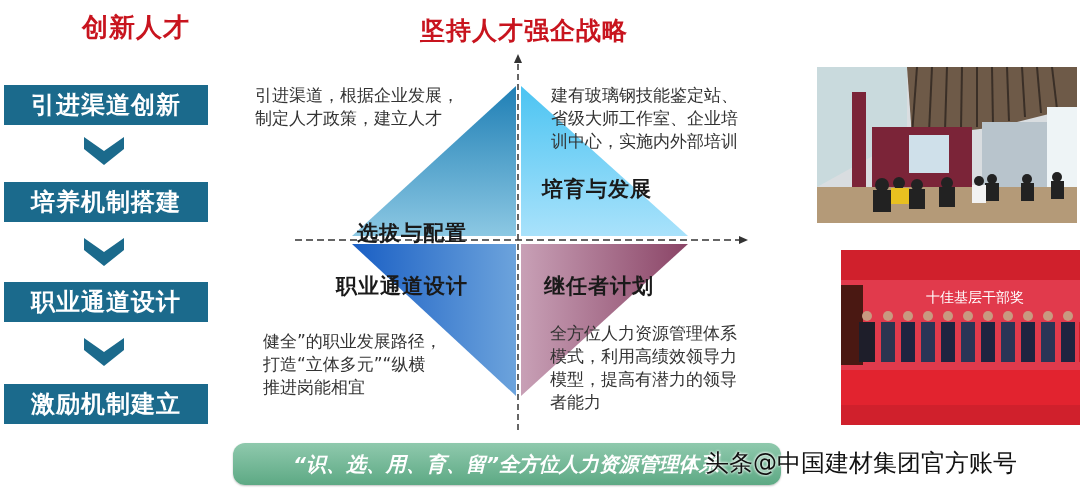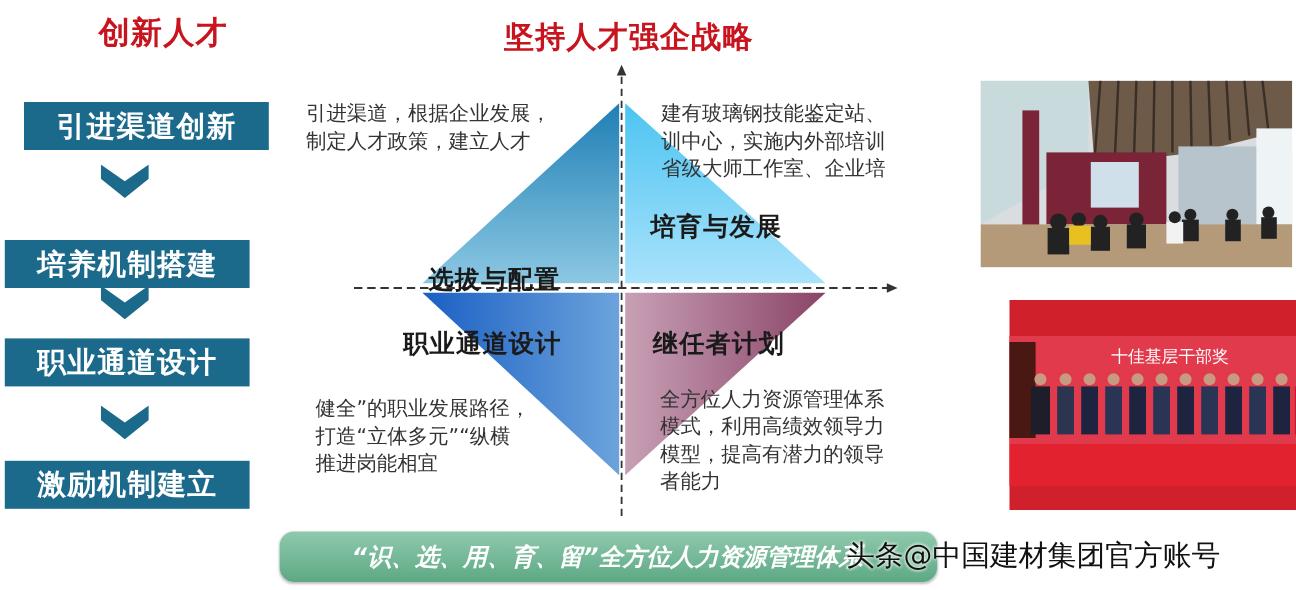--- a/index.html
+++ b/index.html
@@ -17,25 +17,25 @@
             background:linear-gradient(#8fc9ad,#5da984); box-shadow:0 1px 2px rgba(0,0,0,0.25);font-style:italic; }
   .banner-text { position:absolute; left:60px; top:0; line-height:42px; font-size:20px; font-weight:bold; color:#ffffff; white-space:nowrap; }
   .watermark { position:absolute; left:705px; top:447px; font-size:24px; color:#111; white-space:nowrap;
                text-shadow:0 0 3px #fff, 0 0 3px #fff; }
 </style>
 </head>
 <body>
 
 <div class="abs red-title" style="left:82px; top:10px;">创新人才</div>
 
-<div class="step" style="top:85px;margin-left:16px;">引进渠道创新</div>
+<div class="step" style="top:85px;">引进渠道创新</div>
 <svg class="chev" style="top:137px;" viewBox="0 0 40 28">
     <polygon points="0,0 20,14 40,0 40,12 20,28 0,12" fill="#1b6a8c"></polygon>
   </svg>
-<div class="step" style="top:182px;margin-top:18px;">培养机制搭建</div>
+<div class="step" style="top:182px;">培养机制搭建</div>
 <svg class="chev" style="top:238px;" viewBox="0 0 40 28">
     <polygon points="0,0 20,14 40,0 40,12 20,28 0,12" fill="#1b6a8c"></polygon>
   </svg>
 <div class="step" style="top:282px;">职业通道设计</div>
 <svg class="chev" style="top:338px;" viewBox="0 0 40 28">
     <polygon points="0,0 20,14 40,0 40,12 20,28 0,12" fill="#1b6a8c"></polygon>
   </svg>
 <div class="step" style="top:384px;">激励机制建立</div>
 
 <div class="abs red-title" style="left:420px; top:14px; font-size:25px;">坚持人才强企战略</div>
@@ -73,22 +73,22 @@
 <div class="qlabel" style="left:542px; top:175px;">培育与发展</div>
 <div class="qlabel" style="left:336px; top:272px;">职业通道设计</div>
 <div class="qlabel" style="left:544px; top:272px;">继任者计划</div>
 
 <div class="desc" style="left:255px; top:84px;">
   <div>引进渠道，根据企业发展，</div>
   <div>制定人才政策，建立人才</div>
 </div>
 <div class="desc" style="left:551px; top:84px;">
   <div>建有玻璃钢技能鉴定站、</div>
+  <div>省级大师工作室、企业培</div>
   <div>训中心，实施内外部培训</div>
-  <div>省级大师工作室、企业培</div>
 </div>
 <div class="desc" style="left:263px; top:330px;">
   <div>健全”的职业发展路径，</div>
   <div>打造“立体多元”“纵横</div>
   <div>推进岗能相宜</div>
 </div>
 <div class="desc" style="left:550px; top:322px;">
   <div>全方位人力资源管理体系</div>
   <div>模式，利用高绩效领导力</div>
   <div>模型，提高有潜力的领导</div>

